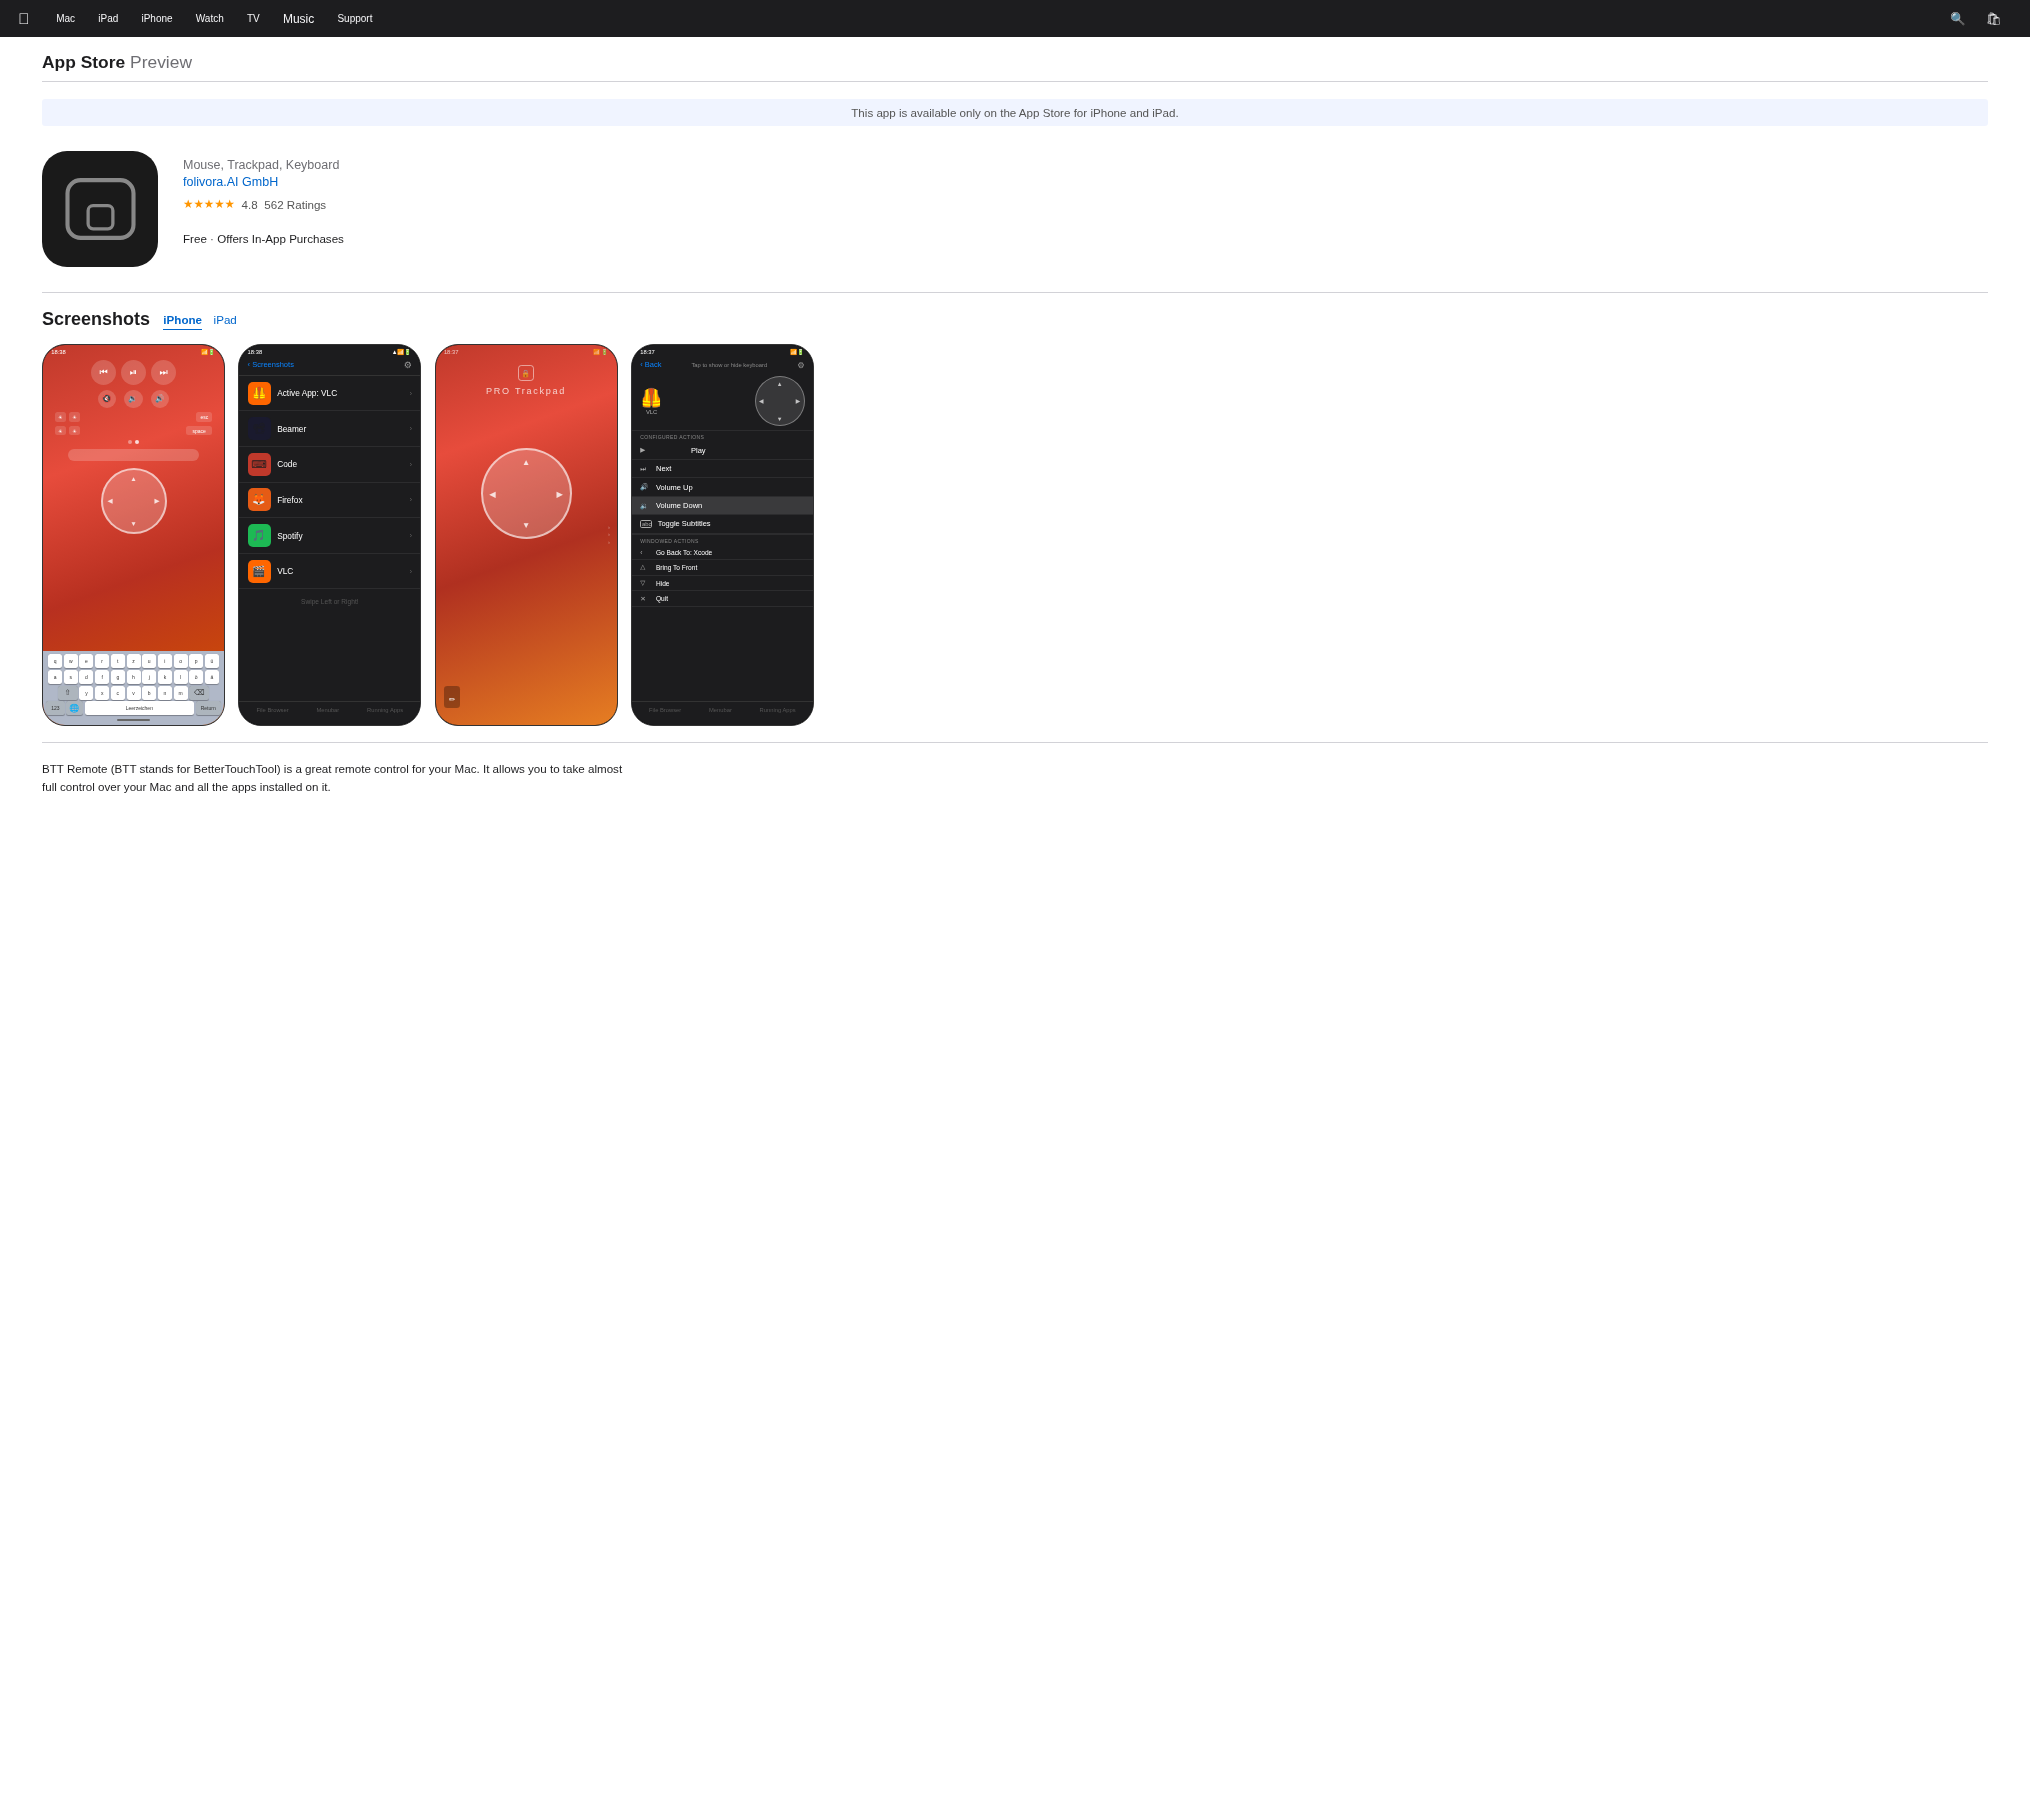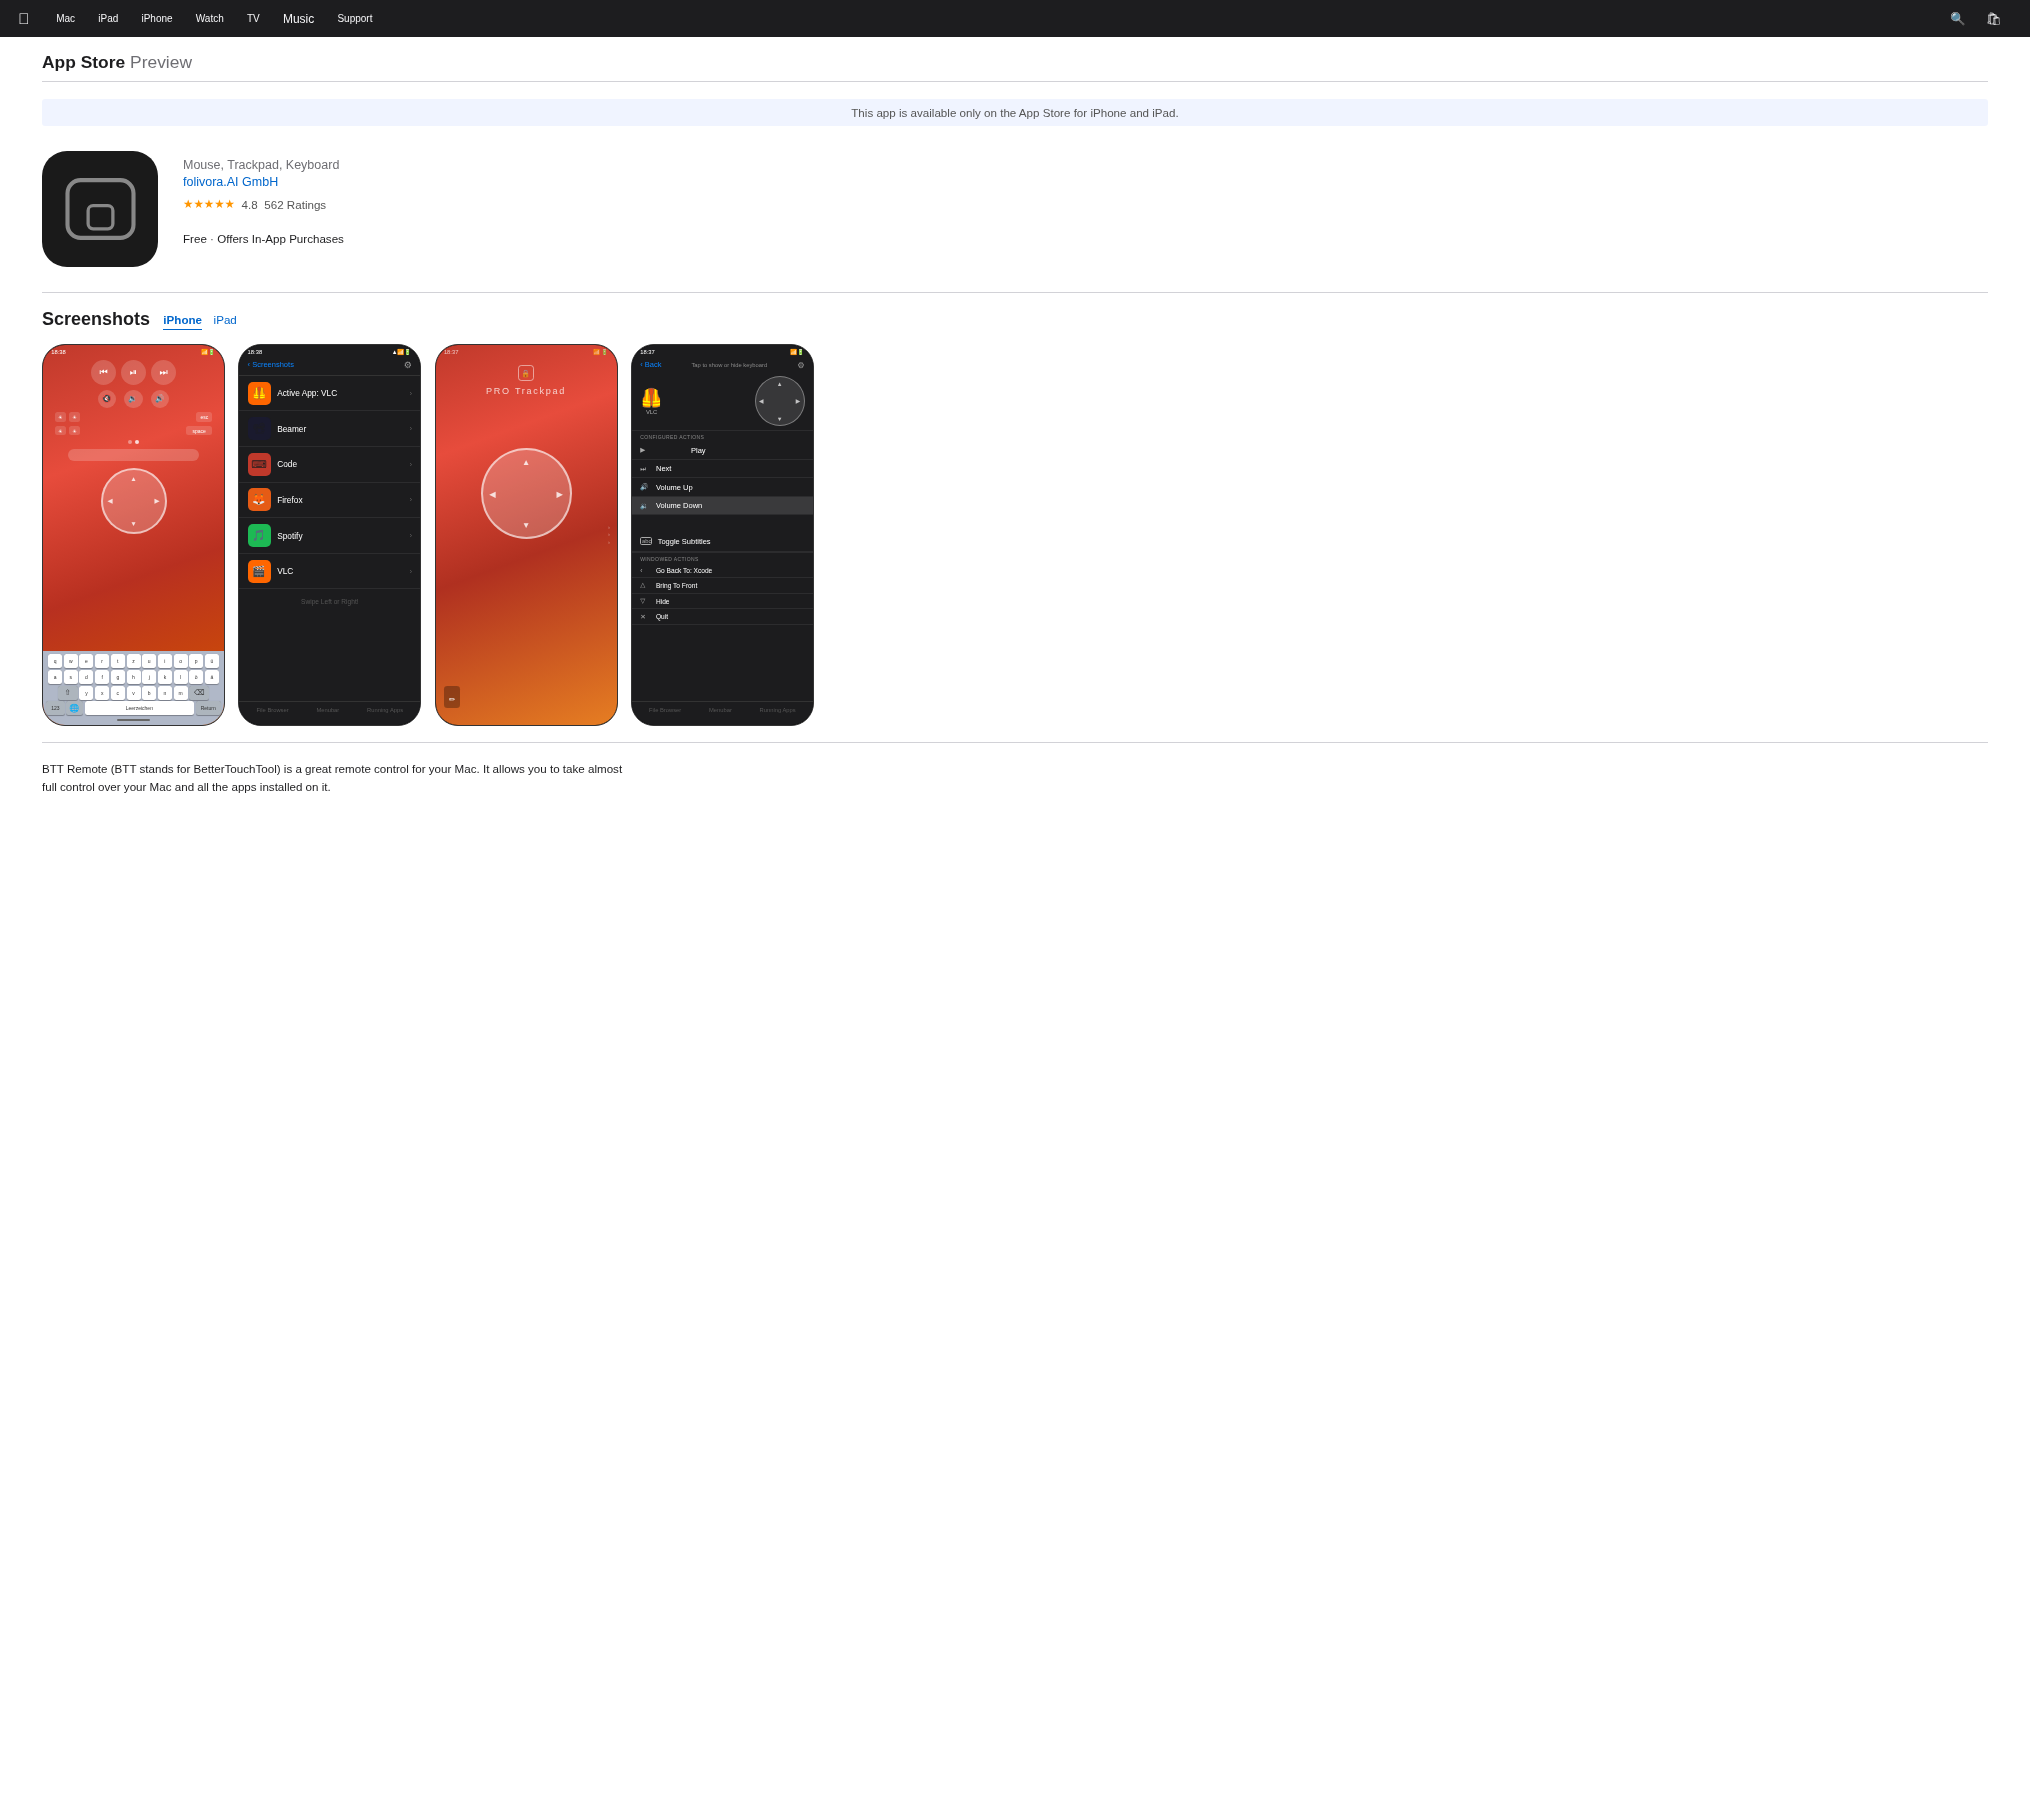--- a/index.html
+++ b/index.html
@@ -294,21 +294,21 @@
         <div style="display:flex;align-items:center;padding:4.2px 8.3px;border-bottom:0.8px solid #2c2c2e;">
           <span style="color:#aaa;font-size:6.6px;width:11.6px;margin-right:4.2px;">🔊</span>
           <span style="color:#fff;font-size:7.5px;">Volume Up</span>
         </div>
 
         <div style="display:flex;align-items:center;padding:4.2px 8.3px;border-bottom:0.8px solid #2c2c2e;background:#3a3a3c;">
           <span style="color:#aaa;font-size:6.6px;width:11.6px;margin-right:4.2px;">🔉</span>
           <span style="color:#fff;font-size:7.5px;">Volume Down</span>
         </div>
 
-        <div style="display:flex;align-items:flex-start;padding:4.2px 8.3px;border-bottom:0.8px solid #2c2c2e;margin-top:18px;">
+        <div style="display:flex;align-items:flex-end;padding:4.2px 8.3px;border-bottom:0.8px solid #2c2c2e;">
           <span style="color:#aaa;font-size:5.8px;width:11.6px;margin-right:4.2px;border:0.8px solid #aaa;border-radius:1.7px;padding:0 0.8px;">abc</span>
           <span style="color:#fff;font-size:7.5px;padding-left:1.7px;">Toggle Subtitles</span>
         </div>
 
         <div style="color:#888;font-size:5px;padding:3.3px 8.3px 1.7px;text-transform:uppercase;letter-spacing:0.4px;border-top:0.8px solid #2c2c2e;">Windowed Actions</div>
 
         <div style="display:flex;align-items:center;padding:3.3px 8.3px;border-bottom:0.8px solid #2c2c2e;">
           <span style="color:#aaa;font-size:6.6px;width:11.6px;margin-right:4.2px;">‹</span>
           <span style="color:#fff;font-size:6.6px;">Go Back To: Xcode</span>
         </div>

